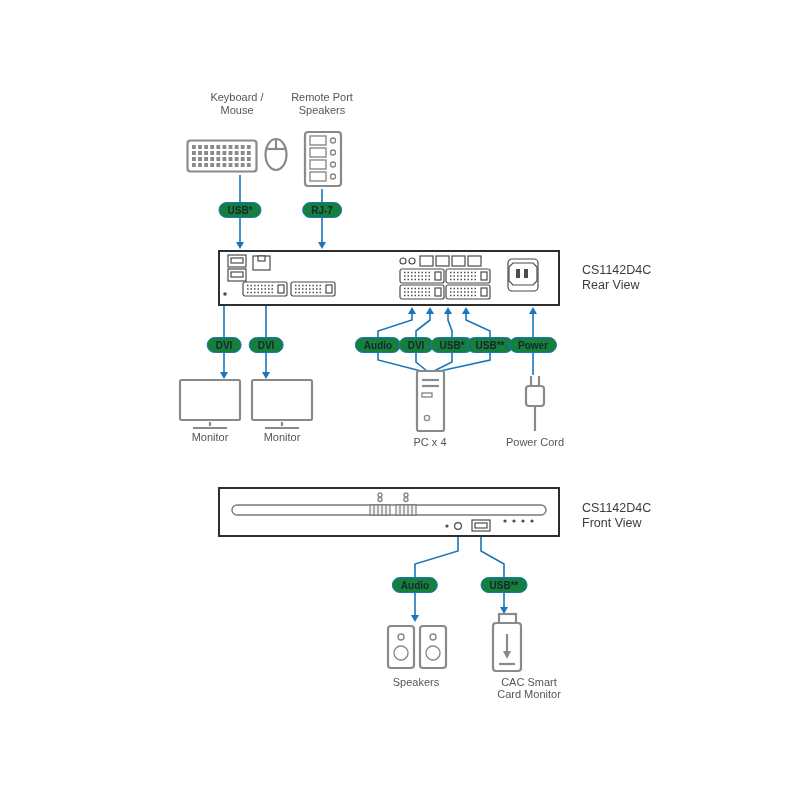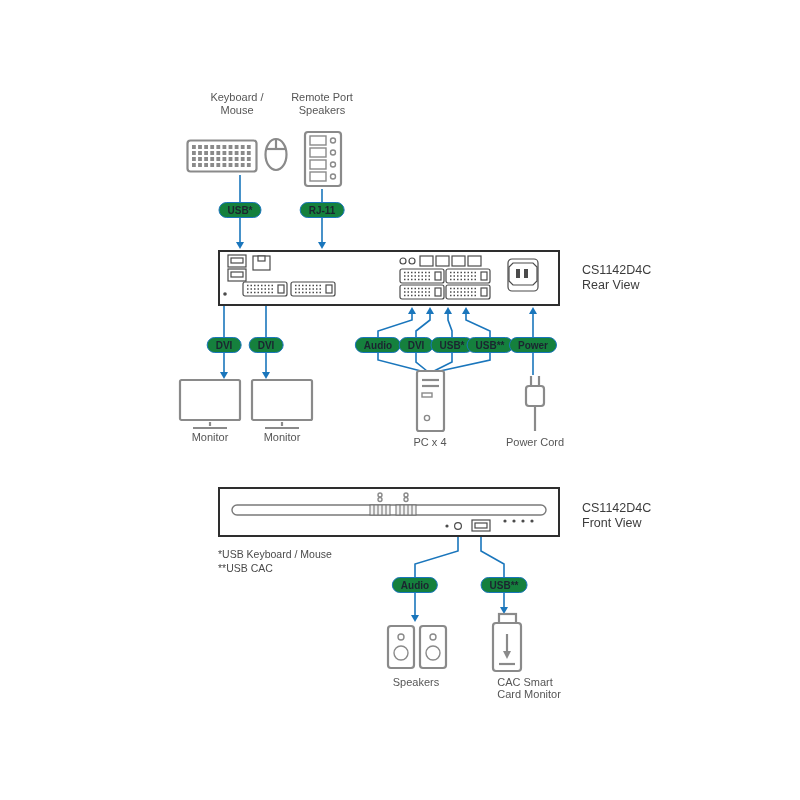--- a/index.html
+++ b/index.html
@@ -5,21 +5,21 @@
   html,body{margin:0;padding:0;background:#ffffff;}
   #canvas{position:relative;width:800px;height:800px;background:#ffffff;overflow:hidden;
           font-family:"Liberation Sans",sans-serif;padding-left:16px;}
   svg{position:absolute;overflow:visible;}
   .wires{left:0;top:0;pointer-events:none;}
   .pill{position:absolute;transform:translate(-50%,-50%);background:#15803d;
         border:1.5px solid #1a76bc;border-radius:10px;padding:1.5px 8px;
         font-size:10px;font-weight:bold;color:#1b2430;white-space:nowrap;z-index:5;}
   .lbl{position:absolute;font-size:11px;line-height:13px;color:#565656;text-align:center;
        transform:translateX(-50%);white-space:nowrap;}
-  .cap{position:absolute;font-size:11px;color:#565656;text-align:left;
+  .cap{position:absolute;font-size:11px;color:#565656;text-align:center;
        transform:translateX(-50%);white-space:nowrap;}
   .title{position:absolute;font-size:12.5px;line-height:15px;color:#3c3c3c;margin-top:12px;}
   .foot{position:absolute;font-size:10.5px;line-height:14px;color:#4a4a4a;}
   .panel{position:absolute;background:#fff;border:2px solid #2e2e2e;box-sizing:border-box;z-index:2;}
   .port{fill:#fff;stroke:#4b4b4b;stroke-width:1.2;}
   .pfill{fill:#4b4b4b;stroke:none;}
   .pins{stroke:#4b4b4b;stroke-width:1.3;stroke-dasharray:1.5 2;fill:none;}
   .ig{fill:#fff;stroke:#8a8a8a;stroke-width:2.2;}
   .igl{fill:none;stroke:#8a8a8a;stroke-width:2.2;}
   .igt{fill:none;stroke:#8a8a8a;stroke-width:1.4;}
@@ -183,24 +183,20 @@
       <circle cx="238" cy="37" r="3.4" class="port"></circle>
       <rect x="252" y="31" width="18" height="11" class="port"></rect>
       <rect x="255" y="34" width="12" height="5" class="port"></rect>
     </svg>
   </div>
   <div class="title" style="left:582px;top:489px">
     <div>CS1142D4C</div>
     <div>Front View</div>
   </div>
 
-  <div class="foot" style="left:218px;top:547px">
-    <div>*USB Keyboard / Mouse</div>
-    <div>**USB CAC</div>
-  </div>
 
   <svg style="left:178px;top:378px" width="64" height="54">
     <rect x="2" y="2" width="60" height="40" rx="1.5" class="ig" stroke-width="2.4"></rect>
     <line x1="32" y1="44" x2="32" y2="48" class="igl" stroke-width="2.4"></line>
     <line x1="15" y1="50" x2="49" y2="50" class="igl" stroke-width="2.4"></line>
   </svg>
   <svg style="left:250px;top:378px" width="64" height="54">
     <rect x="2" y="2" width="60" height="40" rx="1.5" class="ig" stroke-width="2.4"></rect>
     <line x1="32" y1="44" x2="32" y2="48" class="igl" stroke-width="2.4"></line>
     <line x1="15" y1="50" x2="49" y2="50" class="igl" stroke-width="2.4"></line>
@@ -241,21 +237,21 @@
     <line x1="18" y1="22" x2="18" y2="41" class="igl" stroke-width="2"></line>
     <path d="M14,39 L22,39 L18,47 Z" fill="#8a8a8a"></path>
     <line x1="10" y1="52" x2="26" y2="52" class="igl" stroke-width="1.6"></line>
   </svg>
   <div class="cap" style="left:529px;top:676px">
     <div>CAC Smart</div>
     <div>Card Monitor</div>
   </div>
 
   <div class="pill" style="left:240px;top:210px">USB*</div>
-  <div class="pill" style="left:322px;top:210px">RJ-11</div>
+  <div class="pill" style="left:322px;top:210px">RJ-7</div>
   <div class="pill" style="left:224px;top:345px">DVI</div>
   <div class="pill" style="left:266px;top:345px">DVI</div>
   <div class="pill" style="left:378px;top:345px">Audio</div>
   <div class="pill" style="left:416px;top:345px">DVI</div>
   <div class="pill" style="left:452px;top:345px">USB*</div>
   <div class="pill" style="left:490px;top:345px">USB**</div>
   <div class="pill" style="left:533px;top:345px">Power</div>
   <div class="pill" style="left:415px;top:585px">Audio</div>
   <div class="pill" style="left:504px;top:585px">USB**</div>
 

